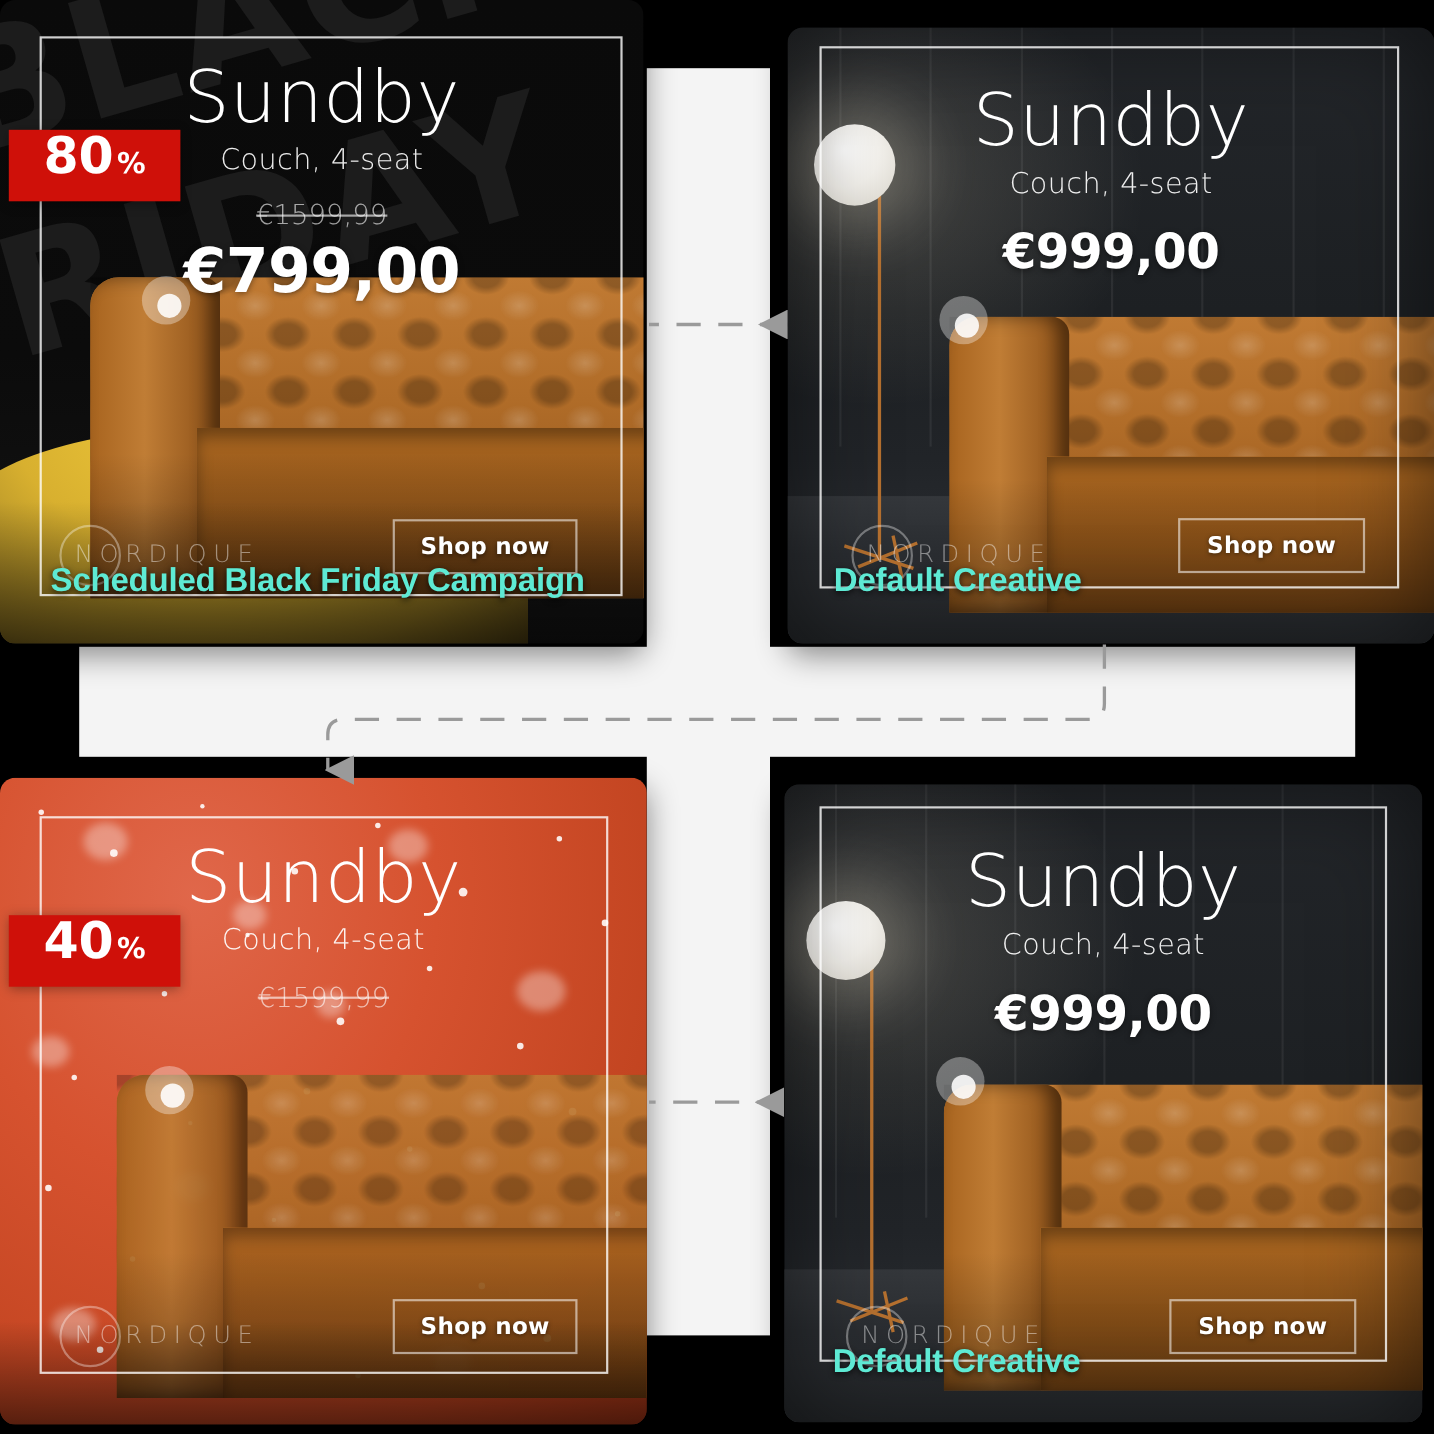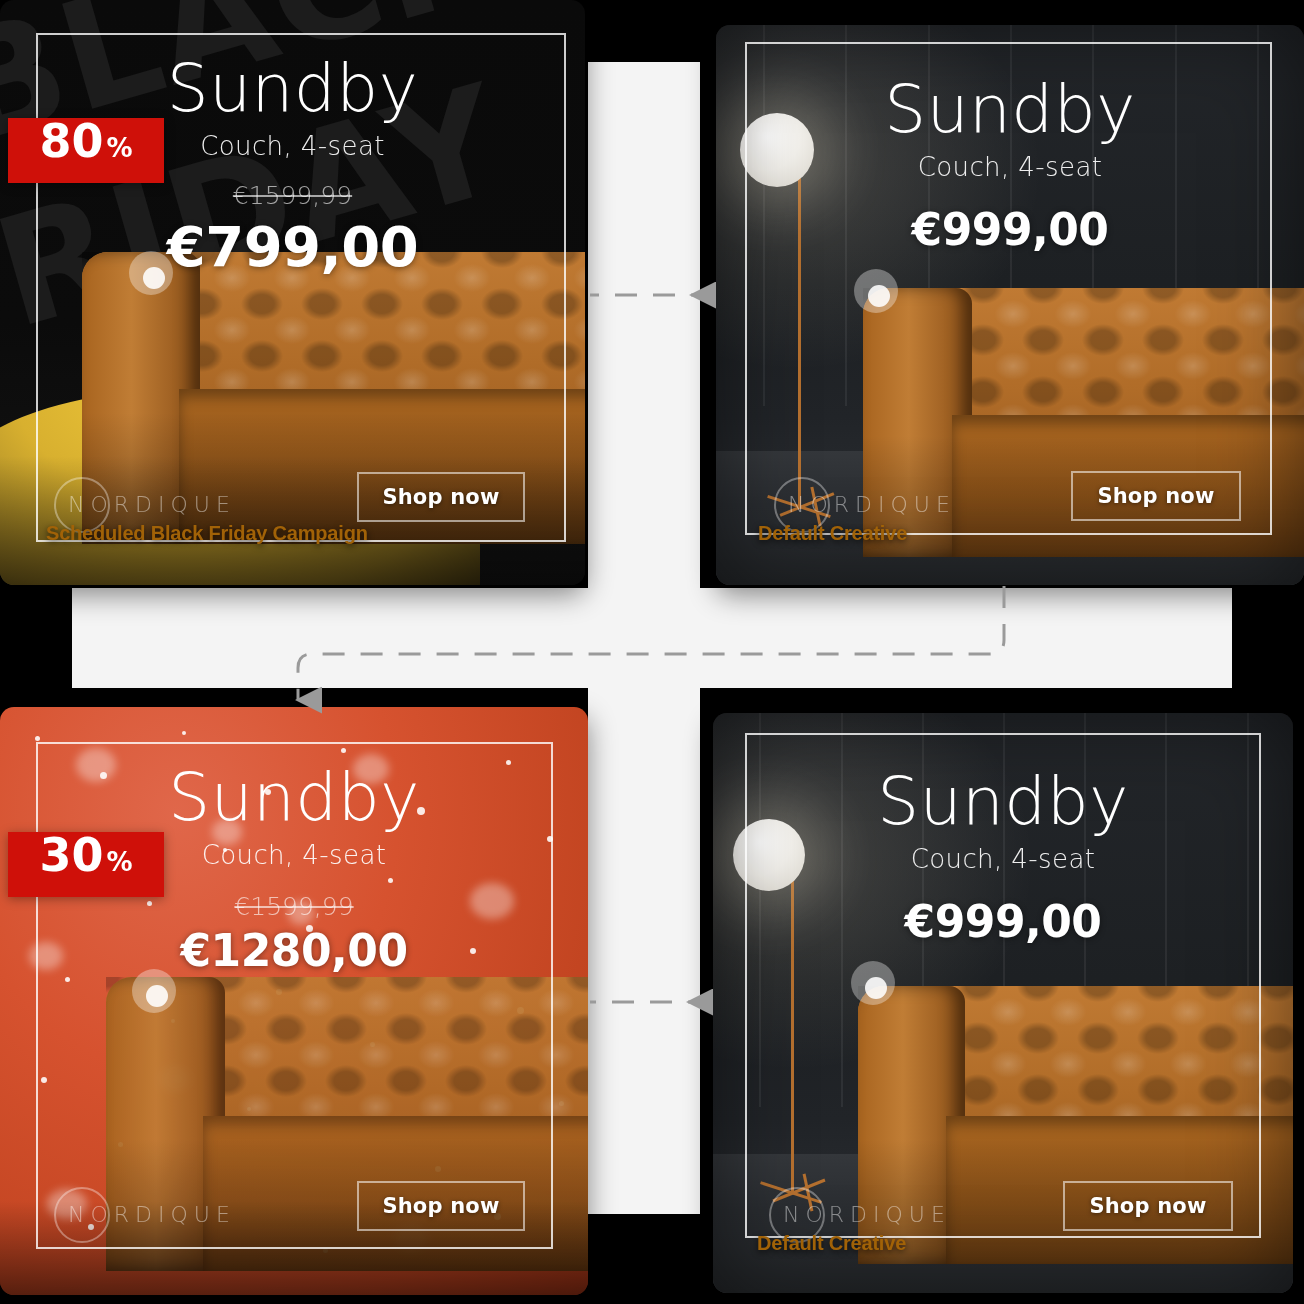--- a/index.html
+++ b/index.html
@@ -120,24 +120,24 @@
   .brand .ring {
     position: absolute;
     left: -14px; top: 50%; transform: translateY(-50%);
     width: 56px; height: 56px; border-radius: 50%;
     border: 2px solid rgba(255,255,255,.35);
   }
 
   
   .caption {
     position: absolute;
-    color: #a16207;
+    color: #5eead4;
     font-family: "Liberation Sans", sans-serif;
     font-weight: 700;
-    font-size: 20px;
+    font-size: 30px;
     letter-spacing: -.2px;
     text-shadow: 0 2px 6px rgba(0,0,0,.75);
     white-space: nowrap;
   }
 
   
   .hotspot {
     position: absolute;
     width: 44px; height: 44px; border-radius: 50%;
     background: rgba(255,255,255,.34);
@@ -403,25 +403,24 @@
       </div>
       <div class="podium-fade" style="height:16%;"></div>
     </div>
 
     <div class="inner-frame"></div>
 
     <div class="headline-block" style="top:58px;">
       <div class="prod-name" style="font-size:66px;">Sundby</div>
       <div class="prod-sub" style="font-size:26px; margin-top:9px;">Couch, 4-seat</div>
       <div class="price-old" style="font-size:25px; margin-top:22px;">€1599,99</div>
-      <div class="price-new" style="font-size:44px; margin-top:4px;">€1280,00</div>
     </div>
 
     <div class="badge" style="left:8px; top:125px; width:156px; height:65px; background:#cf1009;">
-      <span class="num">30</span>
+      <span class="num">40</span>
       <span class="pct">%</span>
     </div>
 
     <div class="hotspot" style="left:132px; top:262px;"></div>
 
     <div class="brand" style="left:68px; bottom:68px;">
       <span class="ring"></span>
       <span>NORDIQUE</span>
     </div>
 

